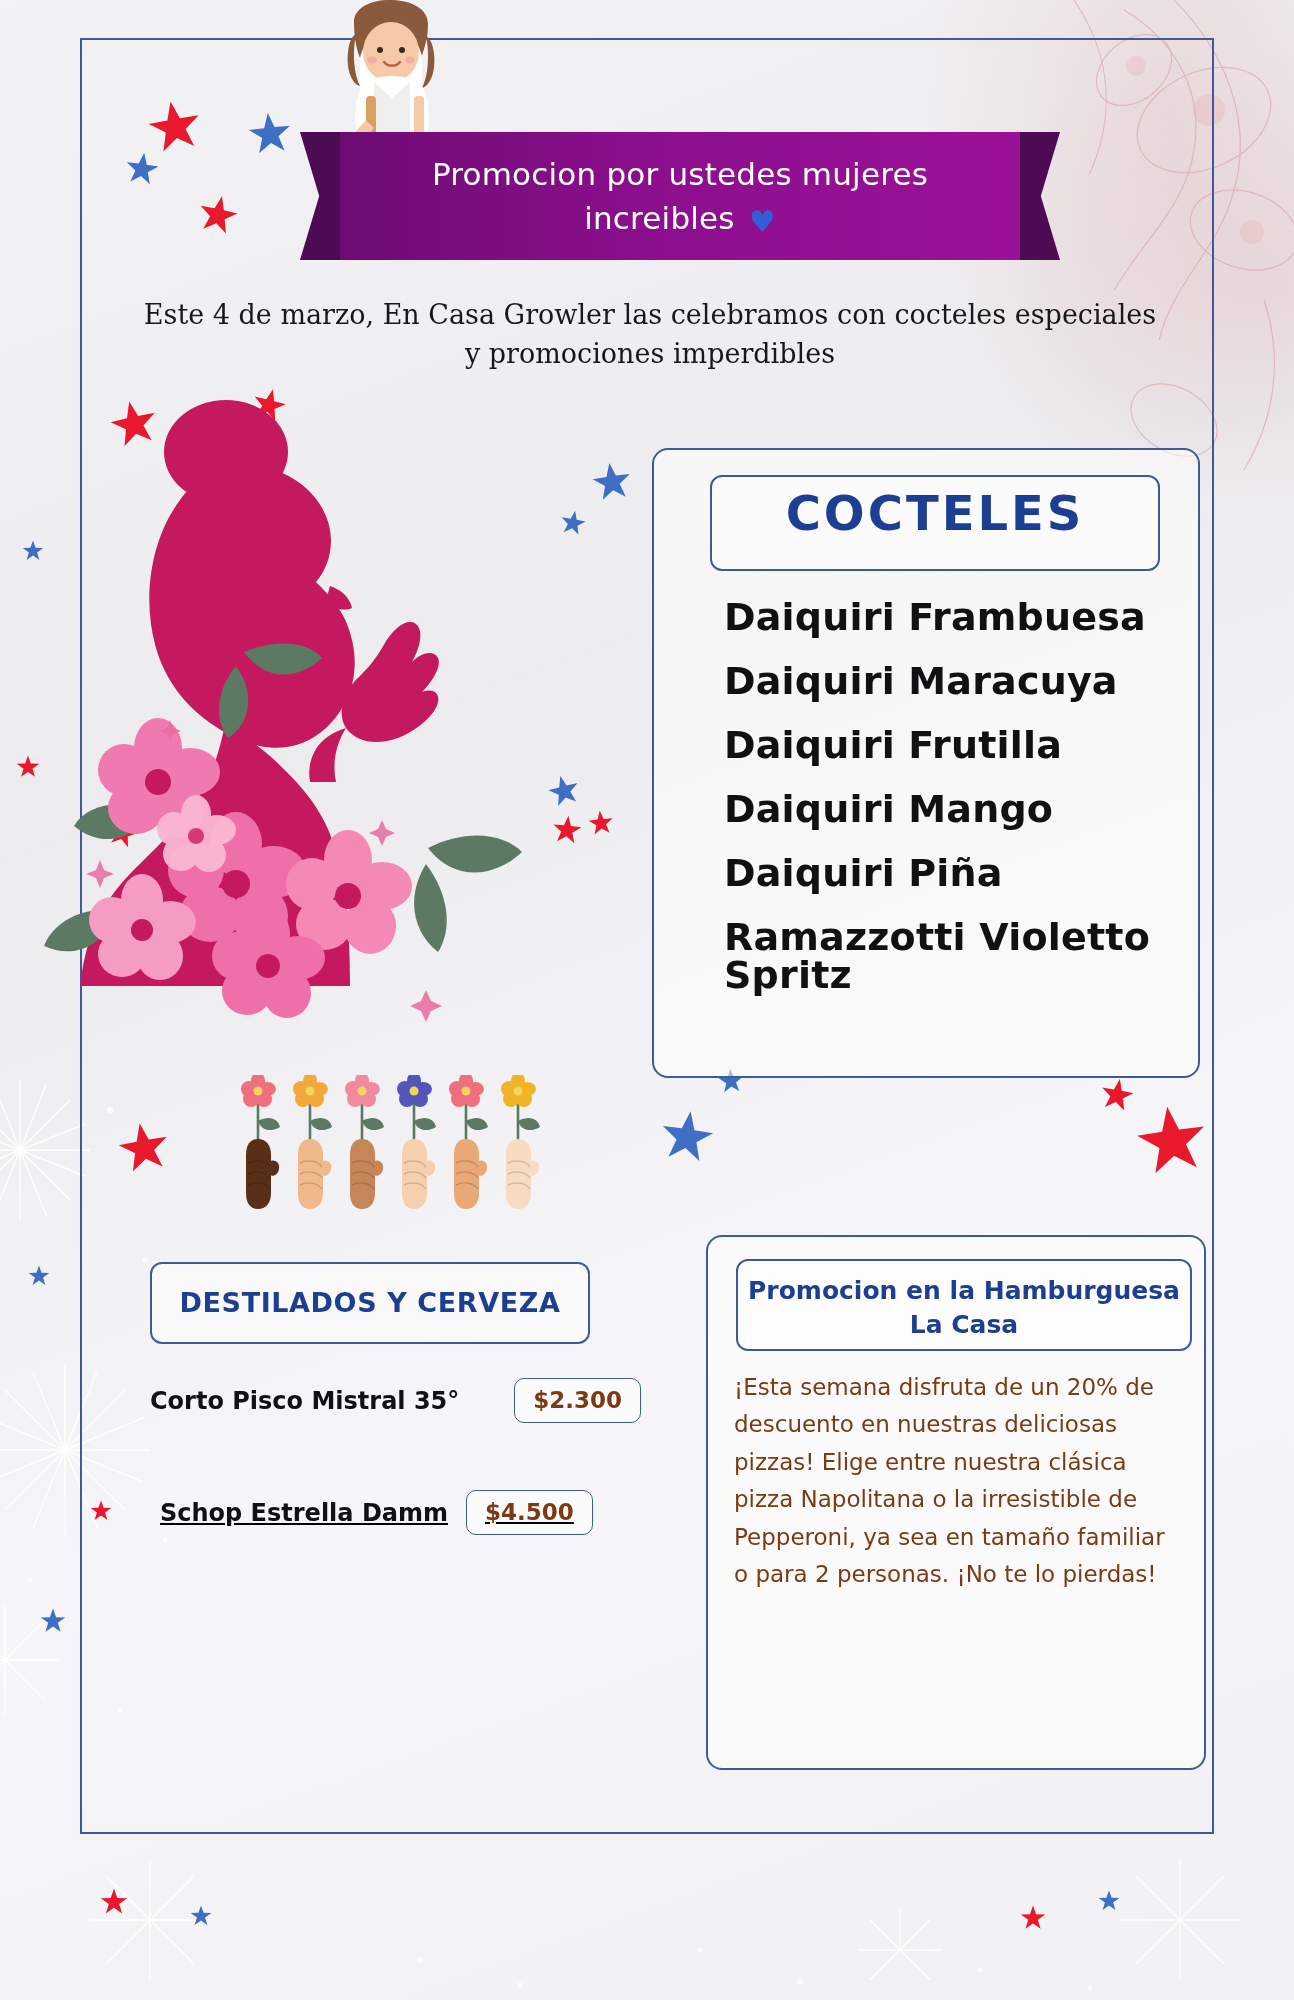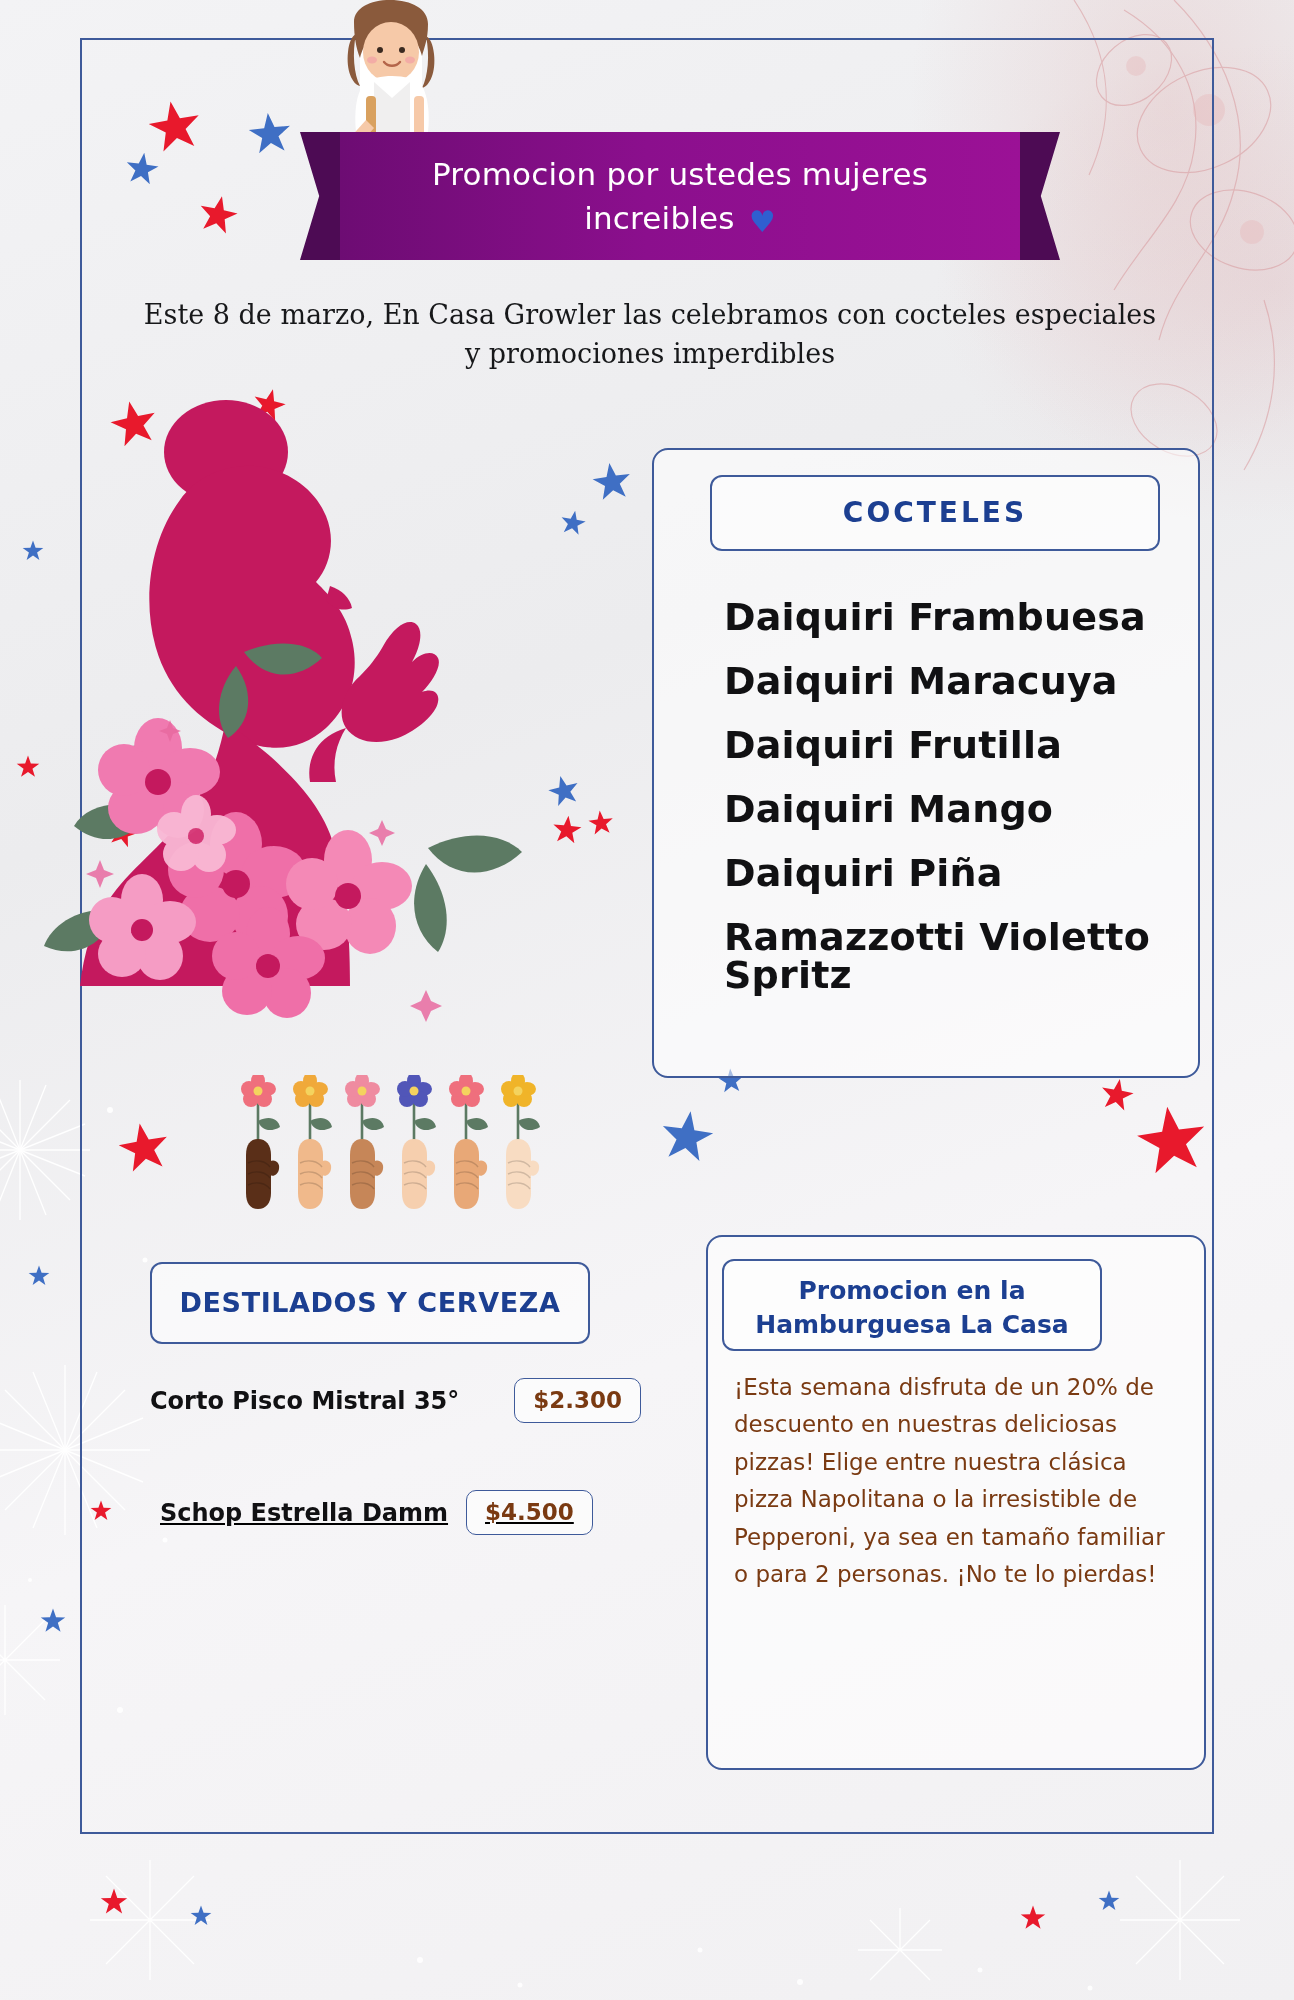--- a/index.html
+++ b/index.html
@@ -132,23 +132,23 @@
     border-radius: 12px;
     background: rgba(255,255,255,0.5);
     color: #1c3f91;
     font-weight: bold;
     text-align: center;
     box-sizing: border-box;
   }
   #cocteles-title {
     position: absolute;
     left: 56px; top: 25px;
-    width: 450px; height: 76px;
+    width: 450px; height: 96px;
     line-height: 72px;
-    font-size: 28px;
+    font-size: 48px;
     letter-spacing: 3px;
   }
   .coctel-list {
     position: absolute;
     left: 18px; top: 135px;
     right: 14px;
   }
   .coctel-item {
     font-size: 38px;
     font-weight: bold;
@@ -206,22 +206,22 @@
   #price-row-0 { left: 150px; top: 1378px; gap: 37px; }
   #price-row-1 { left: 160px; top: 1490px; text-decoration: underline; }
 
   
   #promo-card {
     left: 706px; top: 1235px;
     width: 500px; height: 535px;
   }
   #promo-title {
     position: absolute;
-    left: 14px; top: 22px;
-    width: 380px; height: 92px;
+    left: 28px; top: 22px;
+    width: 456px; height: 92px;
     font-size: 25px;
     line-height: 1.35;
     padding-top: 13px;
   }
   .promo-body {
     position: absolute;
     left: 26px; top: 132px;
     width: 452px;
     font-size: 23px;
     line-height: 1.63;
@@ -518,21 +518,21 @@
     <div class="ribbon-tail-l"></div>
     <div class="ribbon-tail-r"></div>
     <div class="ribbon-body">
       <div class="ribbon-text">
         <span>Promocion por ustedes mujeres</span><br>
         <span>increibles</span><span class="heart">♥</span>
       </div>
     </div>
   </div>
 
-  <div class="subtitle">Este 8 de marzo, En Casa Growler las celebramos con cocteles especiales y promociones imperdibles</div>
+  <div class="subtitle">Este 4 de marzo, En Casa Growler las celebramos con cocteles especiales y promociones imperdibles</div>
 
   <div class="card" id="cocteles-card">
     <div class="pill-title" id="cocteles-title">COCTELES</div>
     <div class="coctel-list" id="coctel-list">
         <div class="coctel-item">Daiquiri Frambuesa</div>
         <div class="coctel-item">Daiquiri Maracuya</div>
         <div class="coctel-item">Daiquiri Frutilla</div>
         <div class="coctel-item">Daiquiri Mango</div>
         <div class="coctel-item">Daiquiri Piña</div>
         <div class="coctel-item">Ramazzotti Violetto Spritz</div>

